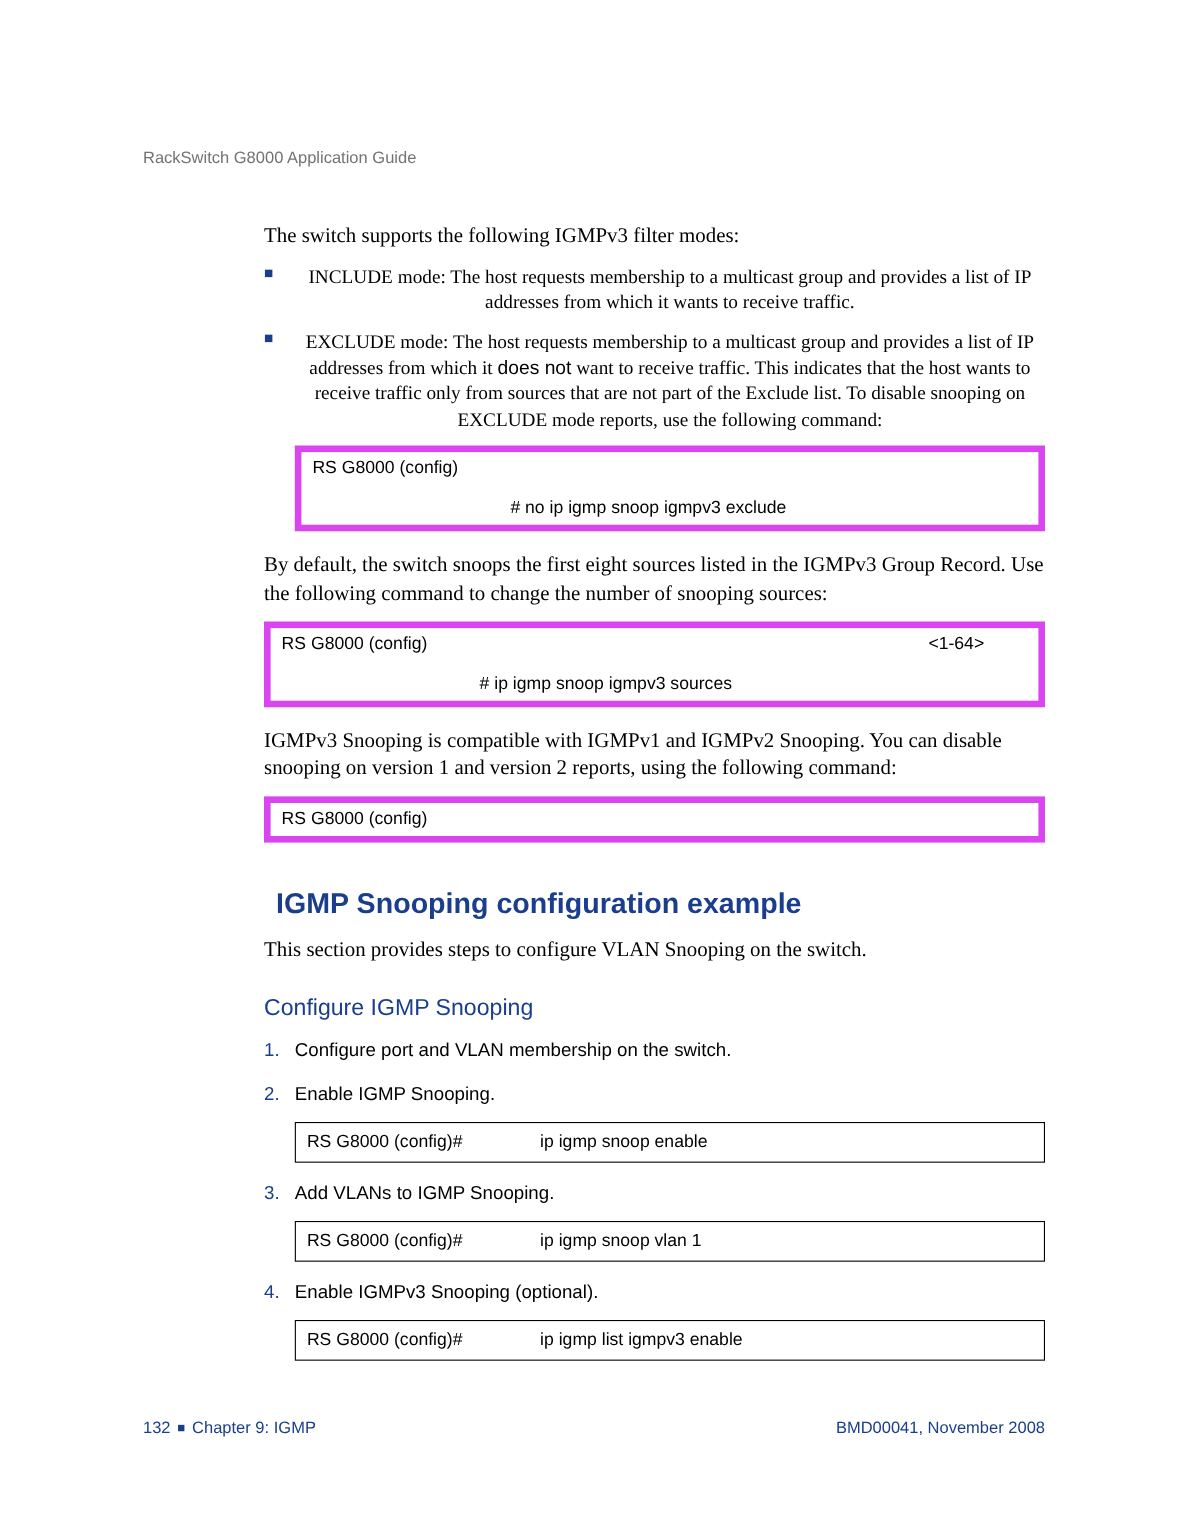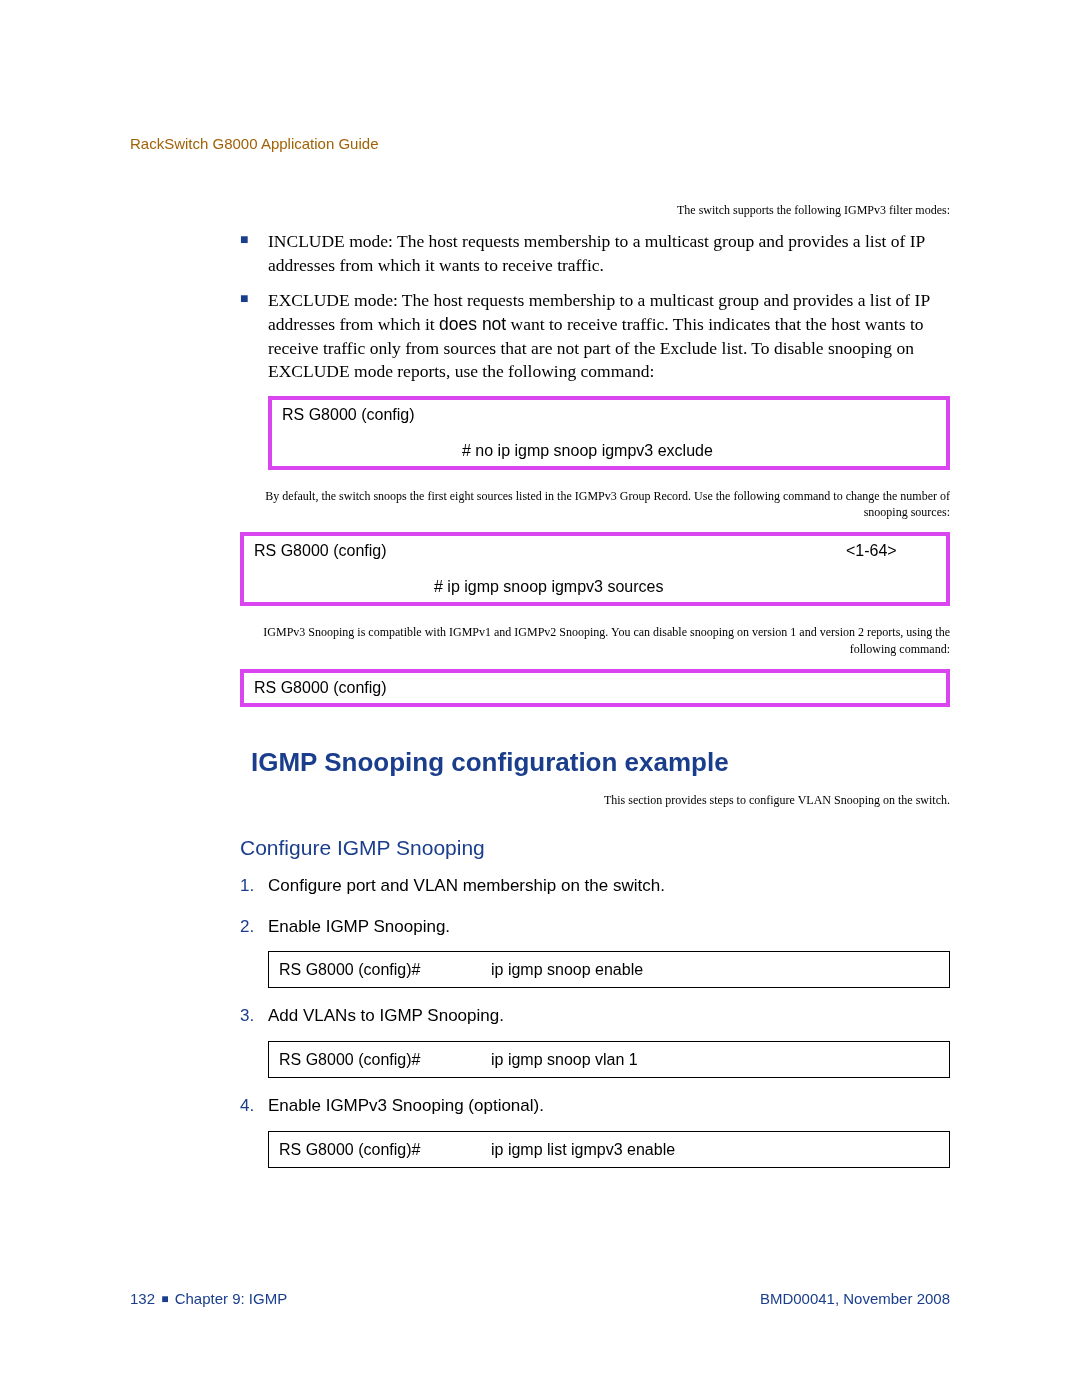--- a/index.html
+++ b/index.html
@@ -8,55 +8,55 @@
     font-family: "Times New Roman", Times, serif;
     color: #000;
     width: 1080px;
     height: 1397px;
     box-sizing: border-box;
     padding: 135px 130px 90px 130px;
     position: relative;
   }
   .header {
     font-family: "Segoe UI", "Myriad Pro", "Helvetica Neue", Arial, sans-serif;
-    color: #a16207;
+    color: #737373;
     font-size: 15px;
     margin-bottom: 50px;
   }
   .content {
     margin-left: 110px;
   }
   p {
-    font-size: 12px;
+    font-size: 19px;
     line-height: 1.35;
     margin: 0 0 12px 0;
-    text-align: right;
   }
   ul.bulleted {
     list-style: none;
     padding: 0;
     margin: 0 0 12px 0;
+    text-align: center;
   }
   ul.bulleted > li {
     position: relative;
     padding-left: 28px;
     font-size: 17.5px;
     line-height: 1.35;
     margin-bottom: 12px;
   }
   ul.bulleted > li::before {
     content: "■";
     color: #1a3e8c;
     position: absolute;
     left: 0;
     top: 1px;
     font-size: 14px;
   }
   .cmdbox {
-    border: 4px solid #d946ef;
+    border: 6px solid #d946ef;
     padding: 6px 10px;
     margin: 10px 0 18px 0;
     font-family: Arial, Helvetica, sans-serif;
     font-size: 16px;
     display: flex;
   }
   .cmdbox .prompt {
     min-width: 180px;
   }
   .cmdbox .cmd {

